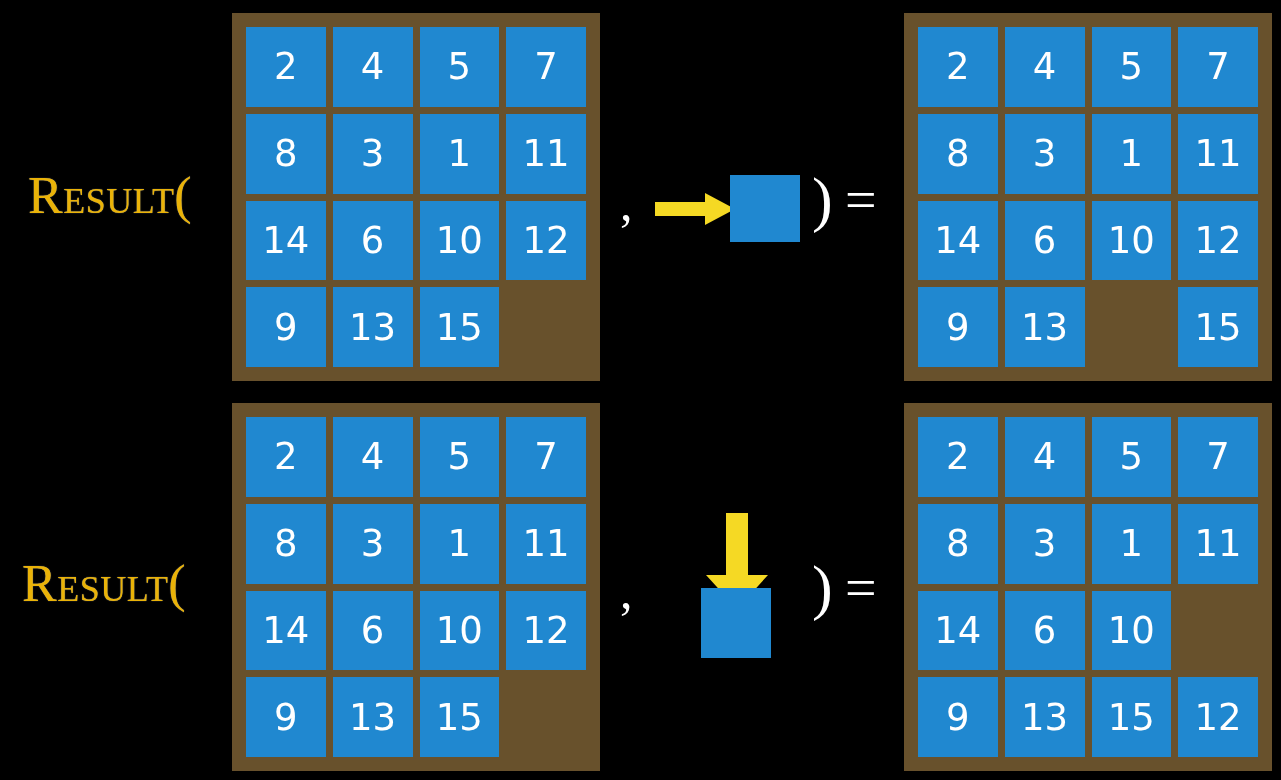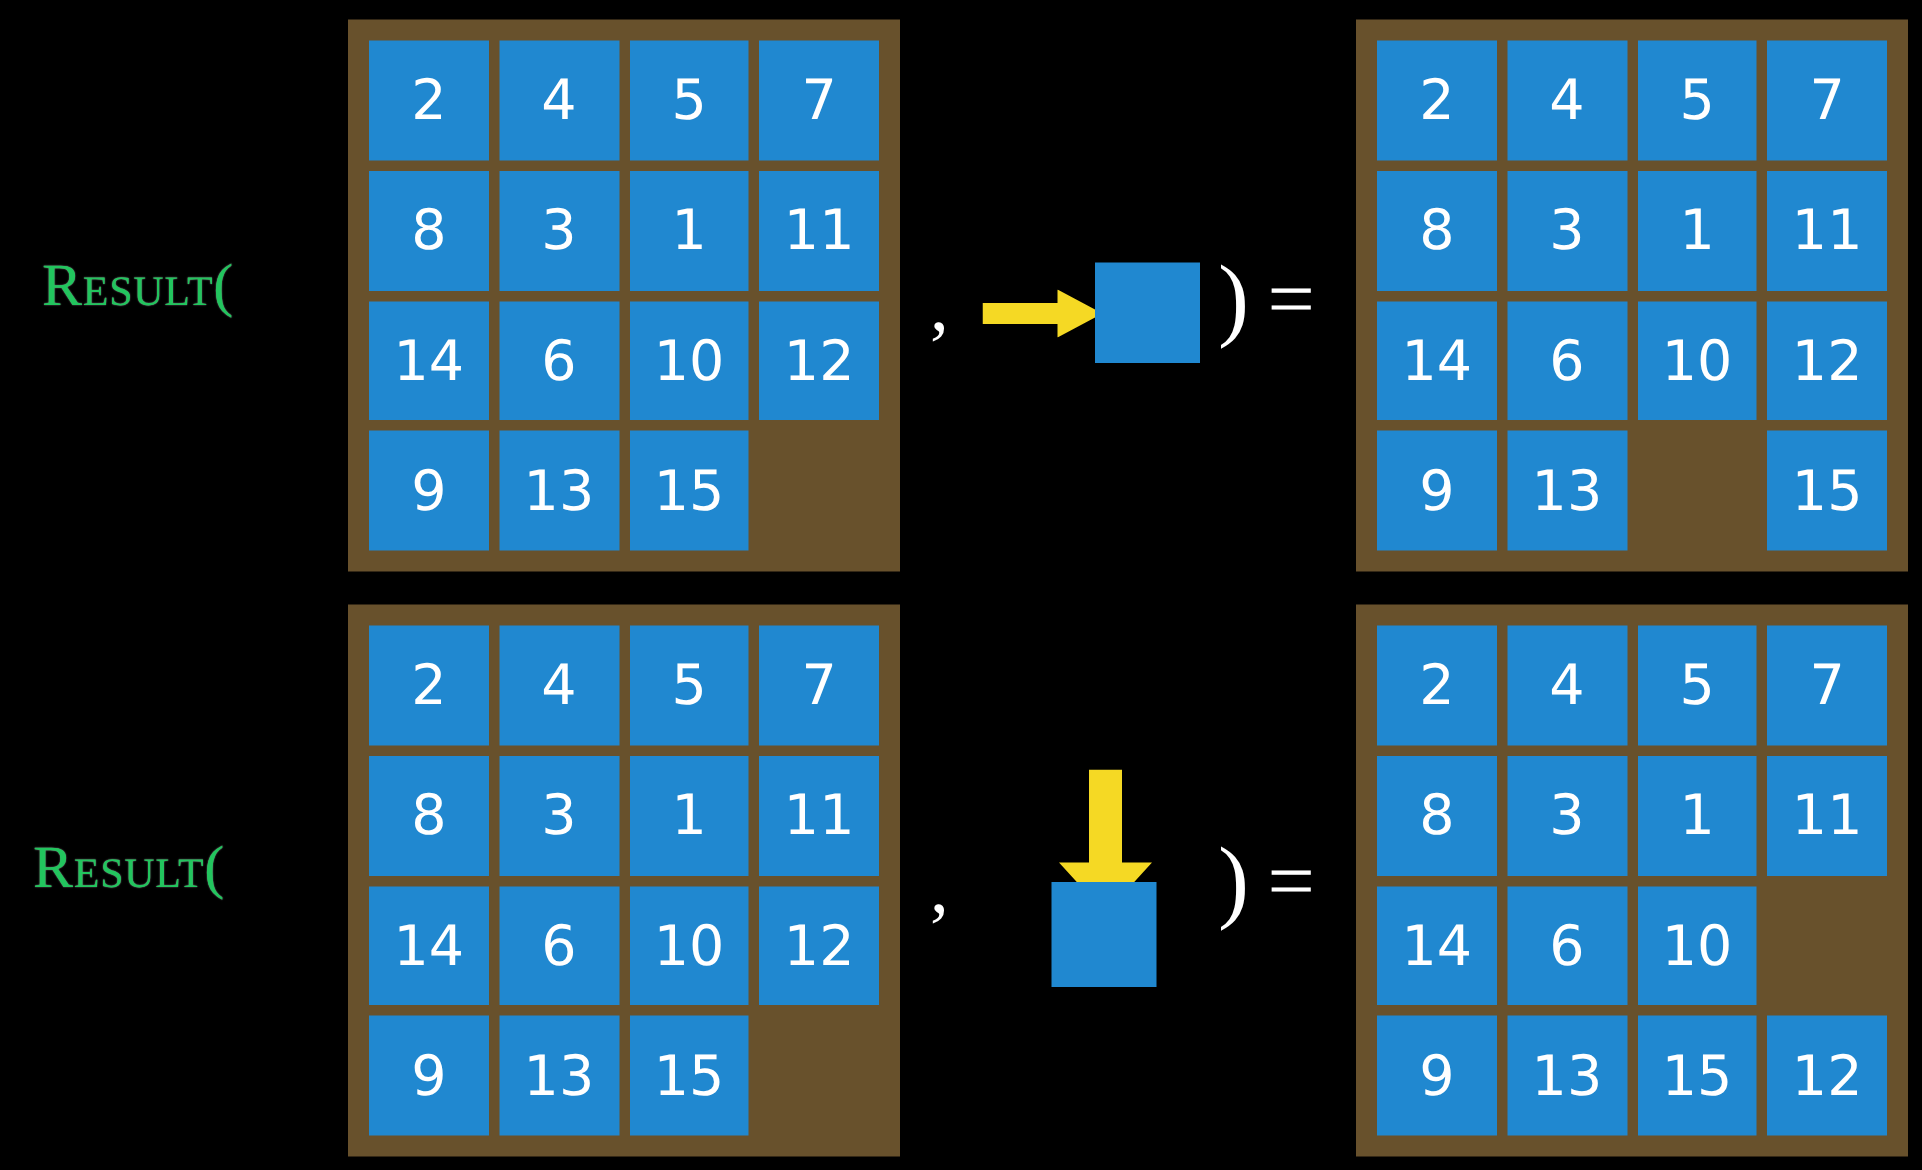--- a/index.html
+++ b/index.html
@@ -14,24 +14,24 @@
   body {
     position: relative;
     font-family: "Liberation Serif", "DejaVu Serif", serif;
   }
 
   
   .abs { position: absolute; }
 
   
   .result-label {
-    color: #22c55e;
+    color: #eab308;
     font-family: "Liberation Serif", "DejaVu Serif", serif;
     font-variant: small-caps;
-    font-size: 40px;
+    font-size: 52px;
     line-height: 1;
     letter-spacing: 0.5px;
     white-space: nowrap;
     text-shadow: 0 0 1px rgba(255,255,255,0.6);
   }
   #result-label-1 { left: 28px;  top: 170px; }
   #result-label-2 { left: 22px;  top: 558px; }
 
   
   .comma {

